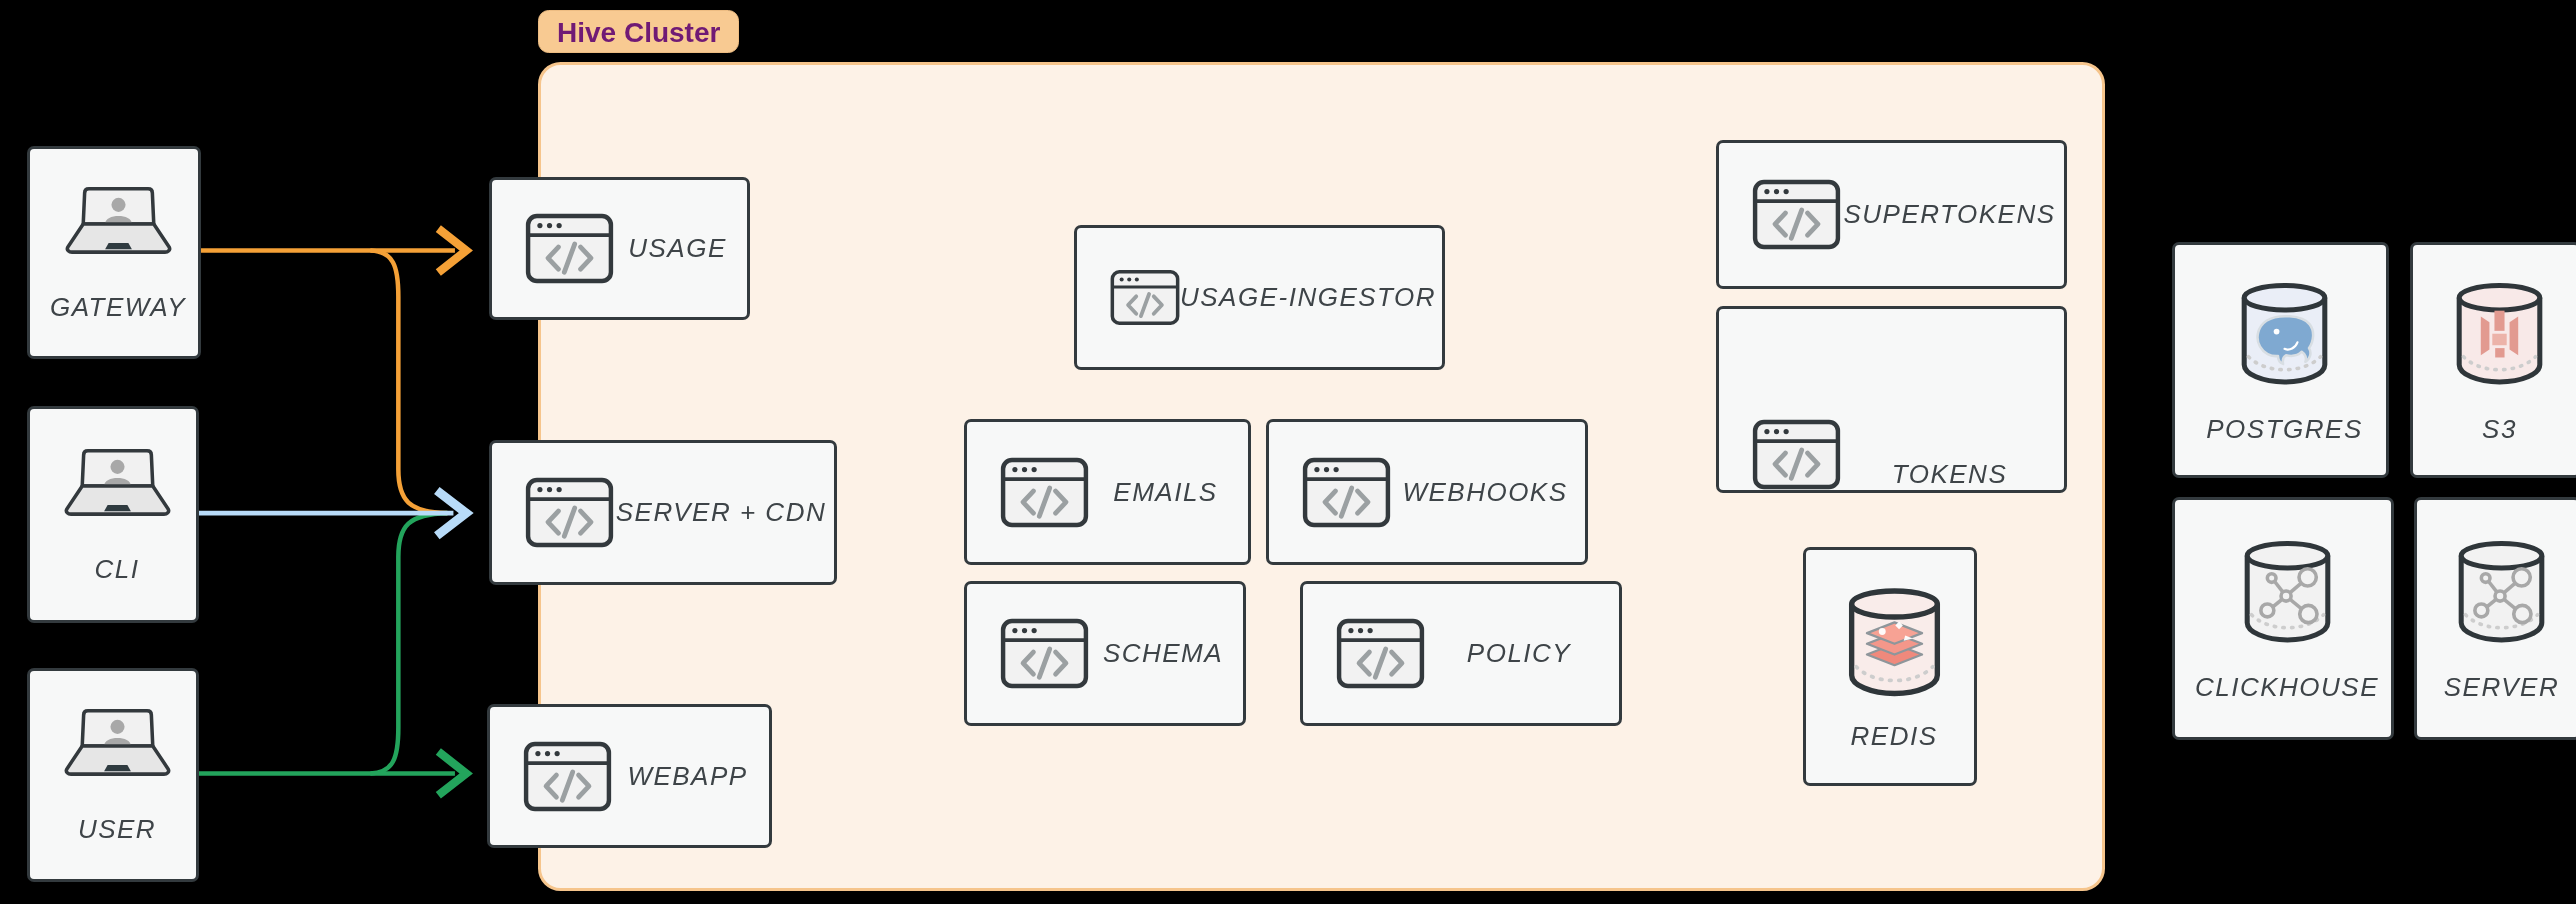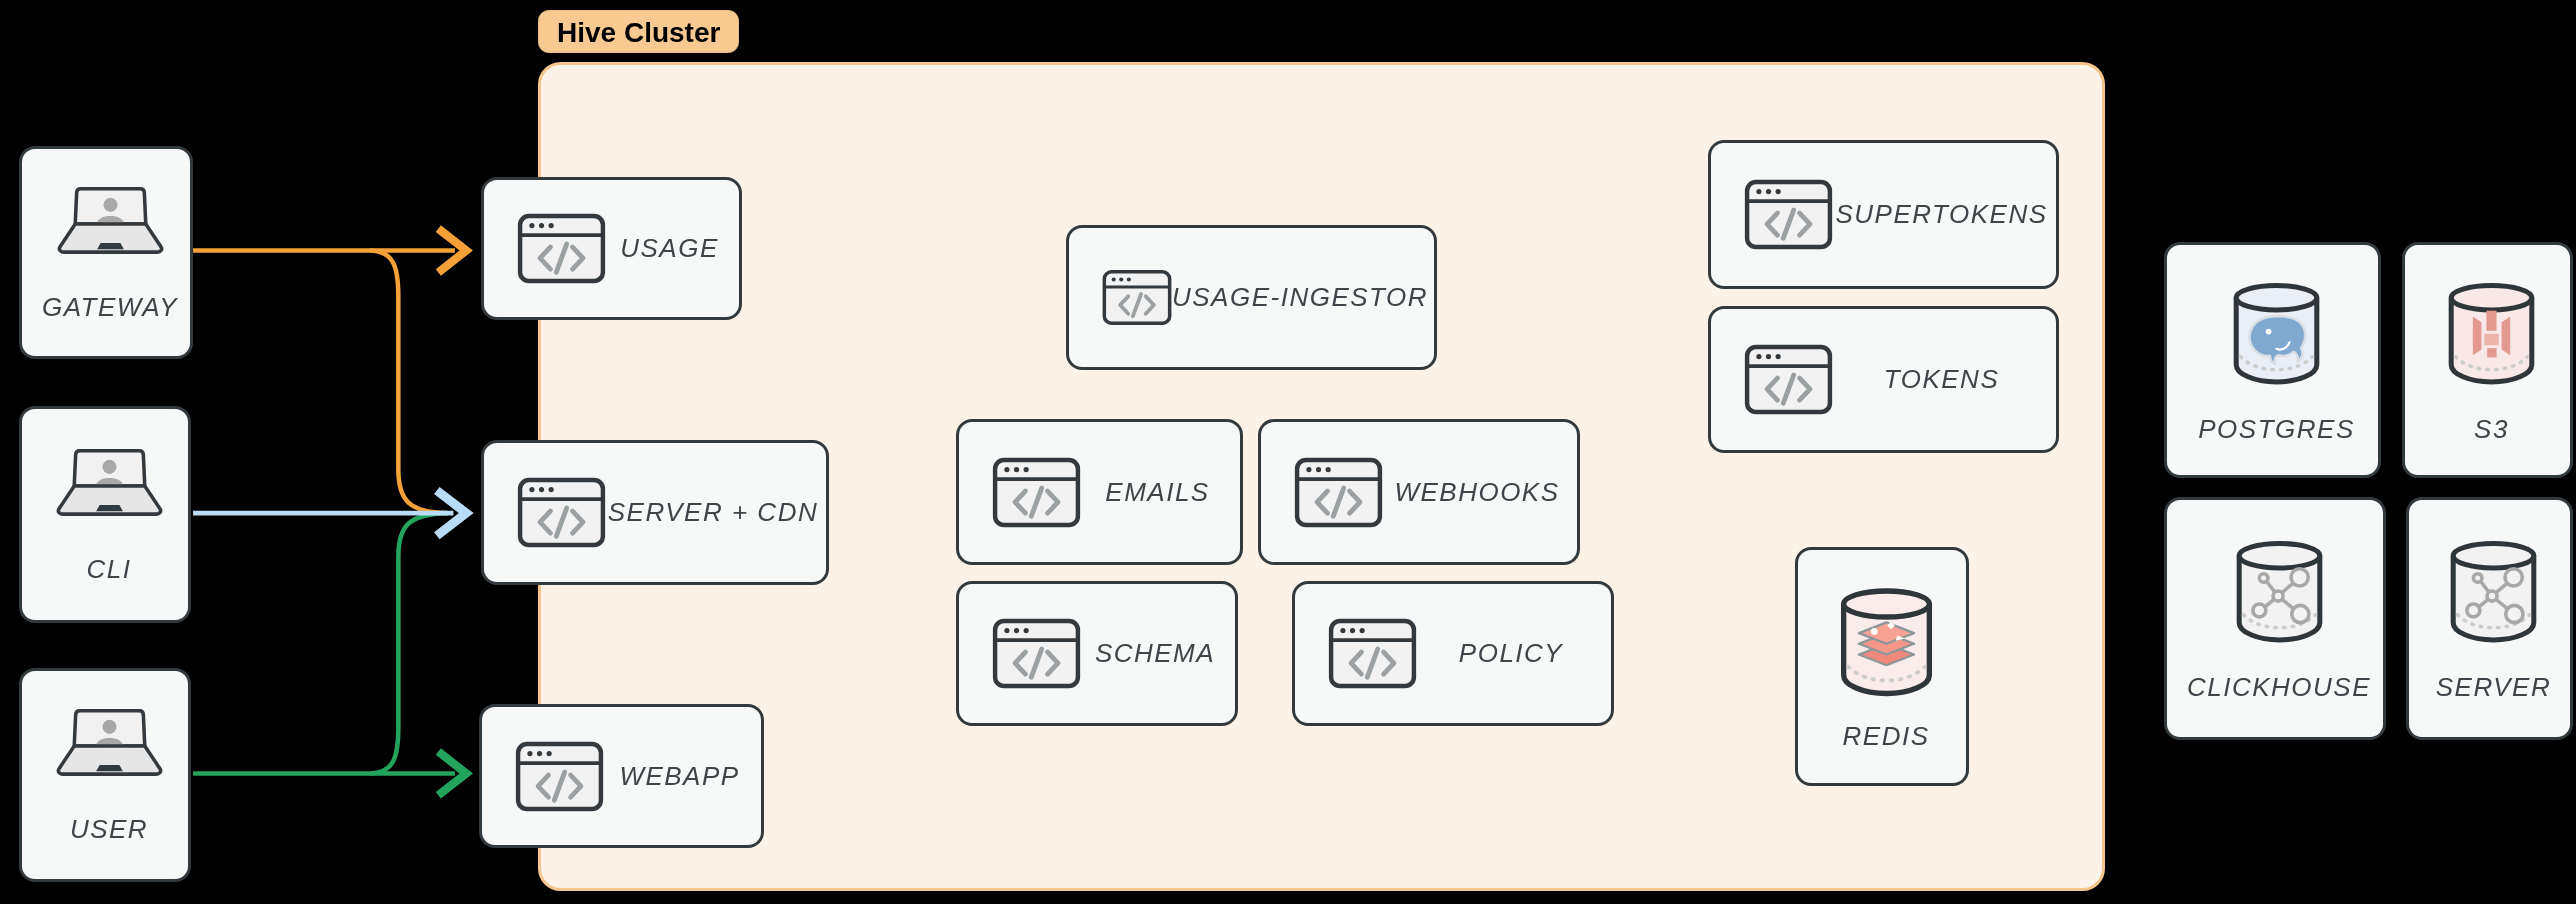--- a/index.html
+++ b/index.html
@@ -5,25 +5,25 @@
   html,body{margin:0;padding:0;background:#000;}
   body{position:relative;width:2576px;height:904px;overflow:hidden;
        font-family:"Liberation Sans",sans-serif;}
 
   
   .cluster{position:absolute;left:538px;top:62px;width:1567px;height:829px;
            background:#fdf2e7;border:3px solid #f6c58c;border-radius:22.6px;
            box-sizing:border-box;z-index:1;}
   .cluster-tag{position:absolute;left:538px;top:9.8px;height:43px;line-height:43px;
            padding:0 18px;background:#f8ca92;border:1.5px solid #edbc82;border-radius:10.6px;
-           font-size:28px;font-weight:700;color:#000000;z-index:4;box-sizing:border-box;}
-
-  
-  .node{position:absolute;background:#f7f8f8;border:3.8px solid #333a3e;border-radius:16px;
-        box-sizing:border-box;display:flex;z-index:3;}
+           font-size:28px;font-weight:700;color:#701a75;z-index:4;box-sizing:border-box;}
+
+  
+  .node{position:absolute;background:#f7f8f8;border:3.8px solid #333a3e;border-radius:7px;
+        box-sizing:border-box;display:flex;z-index:3;margin-left:8px;}
   .nlabel{font-style:italic;font-size:26px;color:#3e4448;letter-spacing:1.5px;white-space:nowrap;}
 
   
   .svc{align-items:center;padding-left:33px;}
   .svc .txt{flex:1;text-align:center;padding-right:6px;}
 
   
   .stack{flex-direction:column;align-items:center;justify-content:center;gap:30px;padding-left:8px;}
 
   
@@ -33,21 +33,21 @@
 
   #usage{left:481px;top:177px;width:261px;height:143px;}
   #server-cdn{left:481px;top:440px;width:348px;height:145px;}
   #webapp{left:479px;top:704px;width:285px;height:144px;}
   #usage-ingestor{left:1066px;top:225px;width:371px;height:145px;}
   #emails{left:956px;top:419px;width:287px;height:146px;}
   #webhooks{left:1258px;top:419px;width:322px;height:146px;}
   #schema{left:956px;top:581px;width:282px;height:145px;}
   #policy{left:1292px;top:581px;width:322px;height:145px;}
   #supertokens{left:1708px;top:140px;width:351px;height:149px;}
-  #tokens{left:1708px;top:306px;width:351px;height:147px;}
+  #tokens{left:1708px;top:306px;width:351px;height:187px;align-items:flex-end;}
 
   #redis{left:1795px;top:547px;width:174px;height:239px;gap:19.6px;}
   #postgres{left:2164px;top:242px;width:217px;height:236px;gap:24px;}
   #s3{left:2402px;top:242px;width:171px;height:236px;gap:24px;}
   #clickhouse{left:2164px;top:497px;width:222px;height:243px;gap:24px;}
   #kafka{left:2406px;top:497px;width:167px;height:243px;gap:24px;}
 
   #arrows{position:absolute;left:0;top:0;z-index:2;}
 </style>
 </head>

